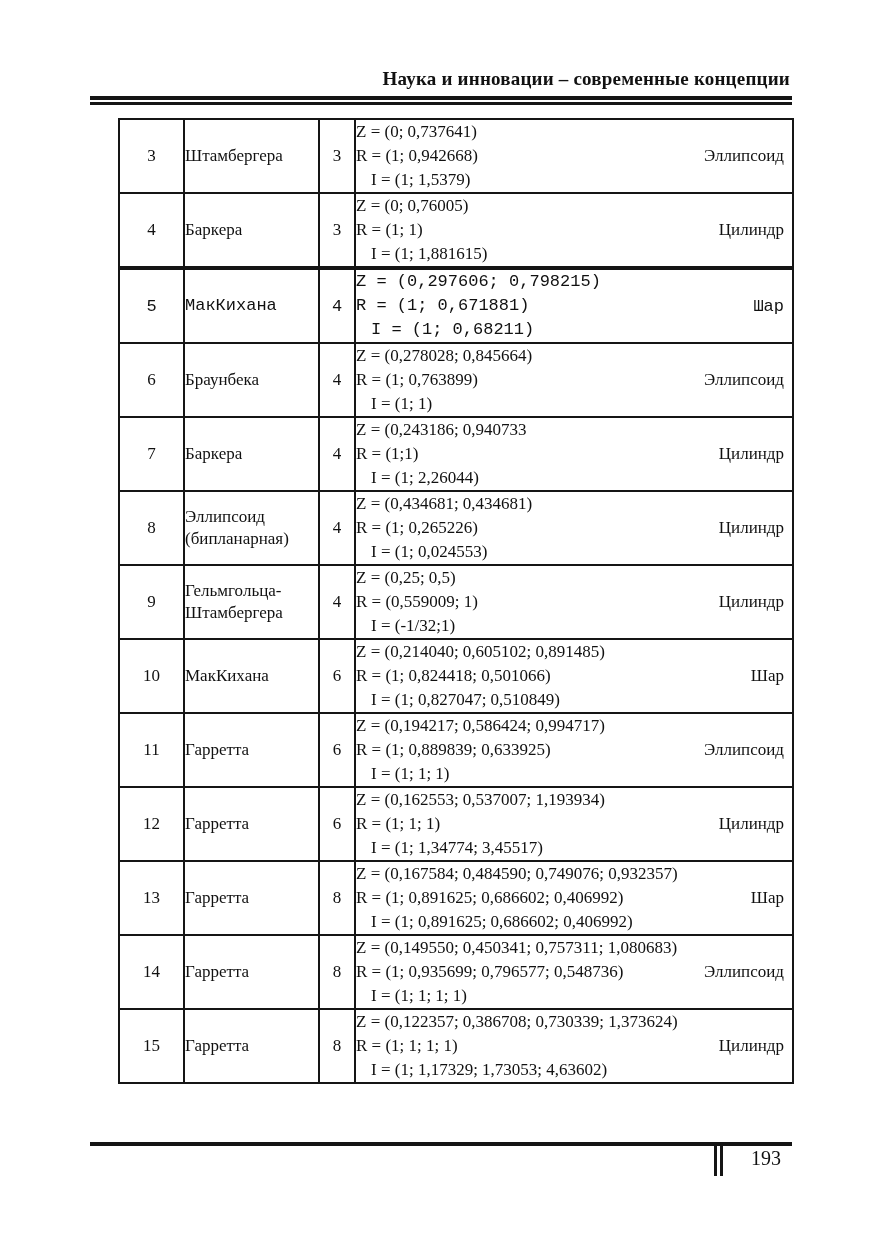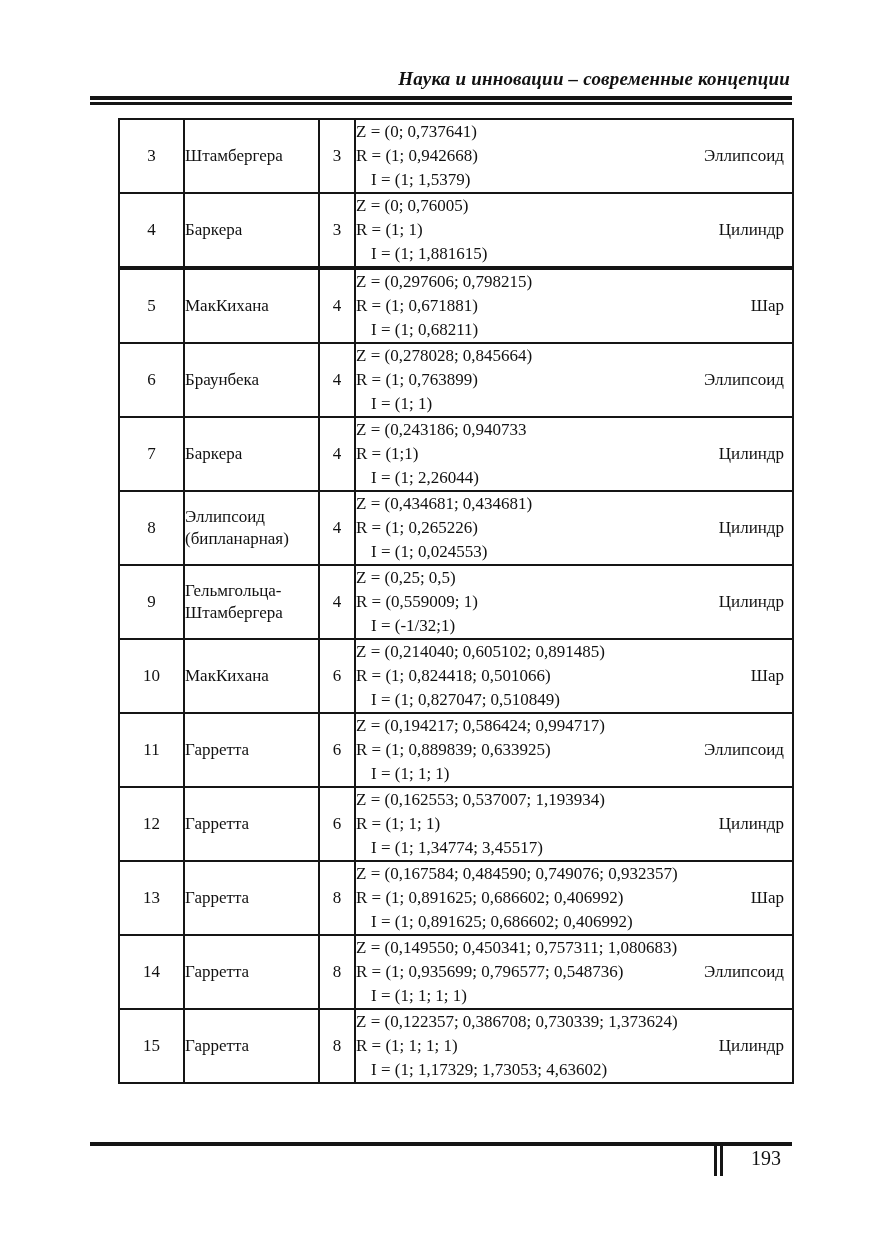--- a/index.html
+++ b/index.html
@@ -19,21 +19,20 @@
 
   
   .running-head {
     position: absolute;
     top: 68px;
     left: 90px;
     width: 700px;
     text-align: right;
     font-size: 19px;
     font-weight: bold;
-    font-style: italic;
     letter-spacing: 0.2px;
     white-space: nowrap;
   }
   .header-rule {
     position: absolute;
     top: 96px;
     left: 90px;
     width: 702px;
     height: 9px;
     box-sizing: border-box;
@@ -58,20 +57,21 @@
 
   table.methods td {
     border: 2px solid #151515;
     vertical-align: middle;
     height: 74px;
     padding: 0;
     box-sizing: border-box;
   }
   table.methods tr.group-break td {
     border-top-width: 4px;
+    font-family: Liberation Mono, monospace;
   }
   td.cell-num, td.cell-order {
     text-align: center;
   }
   td.cell-name {
     padding-left: 8px;
     padding-right: 4px;
     line-height: 22px;
     border-radius: 31px;
   }

